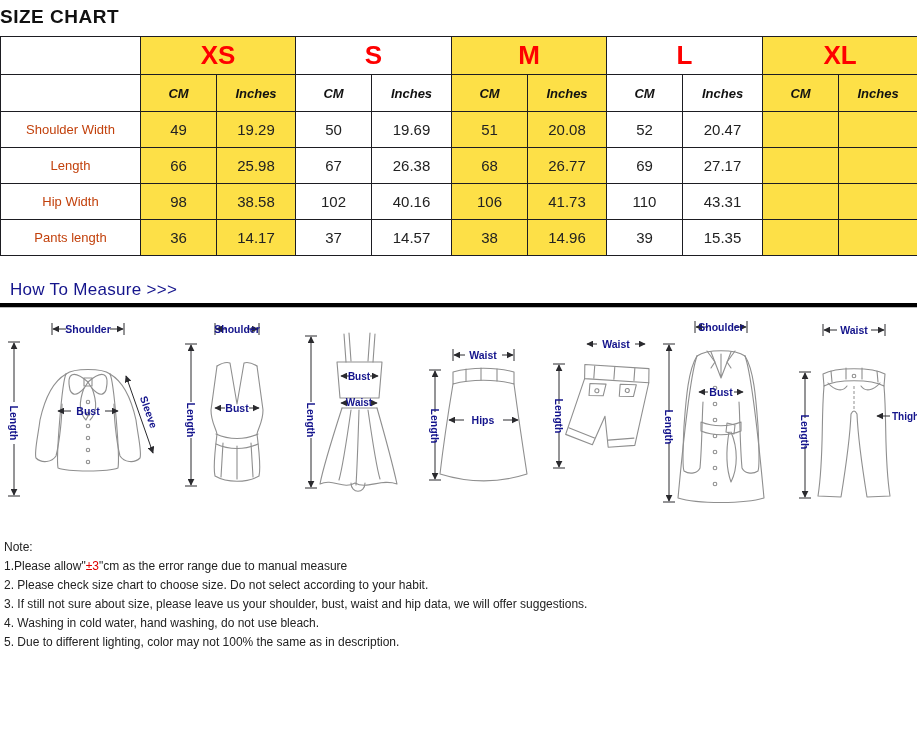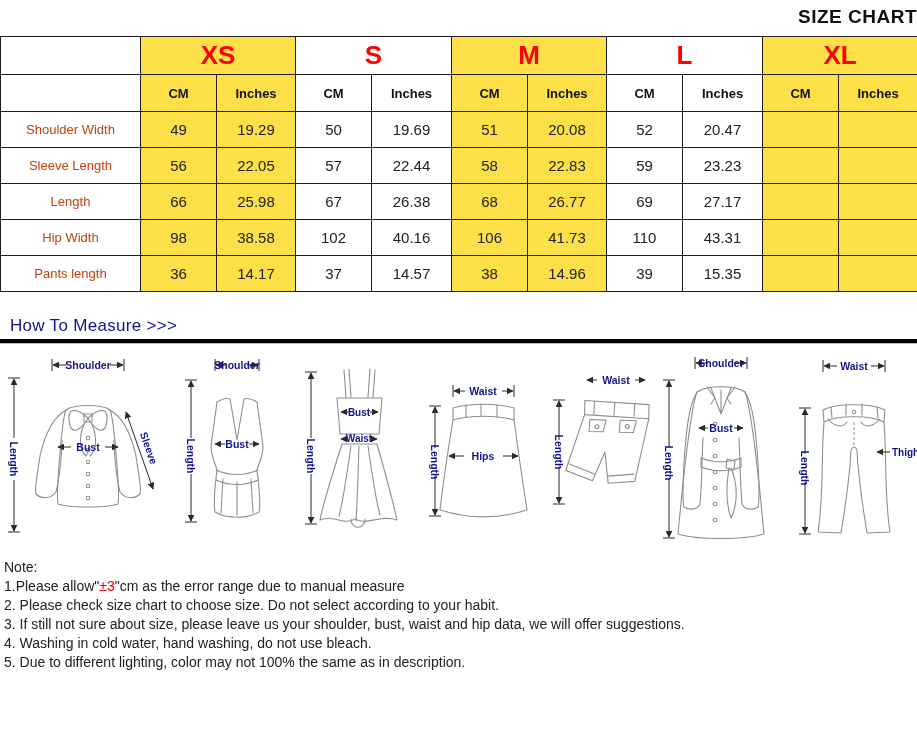--- a/index.html
+++ b/index.html
@@ -1,35 +1,35 @@
 <!DOCTYPE html>
 <html><head>
 <meta charset="utf-8">
 <style>
   html,body{margin:0;padding:0;background:#ffffff;}
   body{width:917px;height:755px;overflow:hidden;font-family:"Liberation Sans",sans-serif;color:#1a1a1a;}
-  .page-title{padding-top:6px;height:30px;text-align:right;font-size:19px;font-weight:bold;letter-spacing:.5px;color:#111;}
+  .page-title{padding-top:6px;height:30px;text-align:left;font-size:19px;font-weight:bold;letter-spacing:.5px;color:#111;}
   table.size-table{border-collapse:collapse;table-layout:fixed;width:917px;}
   table.size-table td,table.size-table th{border:1px solid #1d1d22;text-align:center;padding:0;overflow:hidden;white-space:nowrap;}
   th.size-h{height:37px;font-size:26px;font-weight:bold;color:#fe0000;}
-  th.unit-h{height:36px;font-size:13px;font-weight:bold;color:#111;}
+  th.unit-h{height:36px;font-size:13px;font-weight:bold;color:#111;font-style:italic;}
   td.rlabel{height:35px;font-size:13px;font-weight:normal;color:#c2410c;}
   td.val{height:35px;font-size:15px;color:#222;}
   .sh{background:#fde047;}
   .measure-head{margin:24px 0 0 10px;font-size:17px;font-weight:normal;color:#14148c;letter-spacing:.3px;}
   .rule{margin-top:3px;height:4px;background:#000;border-bottom:1px solid #b9b9b9;}
   .figs{margin-top:8px;display:flex;align-items:flex-end;}
   .figs svg{display:block;}
   .gl{stroke:#8f8f8f;fill:none;stroke-width:1.1;stroke-linecap:round;stroke-linejoin:round;}
   .gd{stroke:#8f8f8f;fill:none;stroke-width:1;stroke-dasharray:3 2;}
   .ar{stroke:#2a2a2e;stroke-width:1;fill:none;}
   .tick{stroke:#2a2a2e;stroke-width:1;}
   .mlab{fill:#14148c;font:bold 10.5px "Liberation Sans",sans-serif;}
   .mlab2{fill:#14148c;font:bold 10px "Liberation Sans",sans-serif;}
-  .notes{margin:8px 0 0 4px;font-size:14px;line-height:19px;color:#222;}
+  .notes{margin:24px 0 0 4px;font-size:12px;line-height:19px;color:#222;}
   .notes .red{color:#e00000;}
 </style>
 </head>
 <body>
 
 <div class="page-title">SIZE CHART</div>
 
 <table class="size-table">
   <colgroup>
     <col style="width:140px">
@@ -69,33 +69,20 @@
   <tr>
     <td class="rlabel">Shoulder Width</td>
     <td class="val sh">49</td>
     <td class="val sh">19.29</td>
     <td class="val">50</td>
     <td class="val">19.69</td>
     <td class="val sh">51</td>
     <td class="val sh">20.08</td>
     <td class="val">52</td>
     <td class="val">20.47</td>
-    <td class="val sh"></td>
-    <td class="val sh"></td>
-  </tr>
-  <tr>
-    <td class="rlabel">Sleeve Length</td>
-    <td class="val sh">56</td>
-    <td class="val sh">22.05</td>
-    <td class="val">57</td>
-    <td class="val">22.44</td>
-    <td class="val sh">58</td>
-    <td class="val sh">22.83</td>
-    <td class="val">59</td>
-    <td class="val">23.23</td>
     <td class="val sh"></td>
     <td class="val sh"></td>
   </tr>
   <tr>
     <td class="rlabel">Length</td>
     <td class="val sh">66</td>
     <td class="val sh">25.98</td>
     <td class="val">67</td>
     <td class="val">26.38</td>
     <td class="val sh">68</td>

